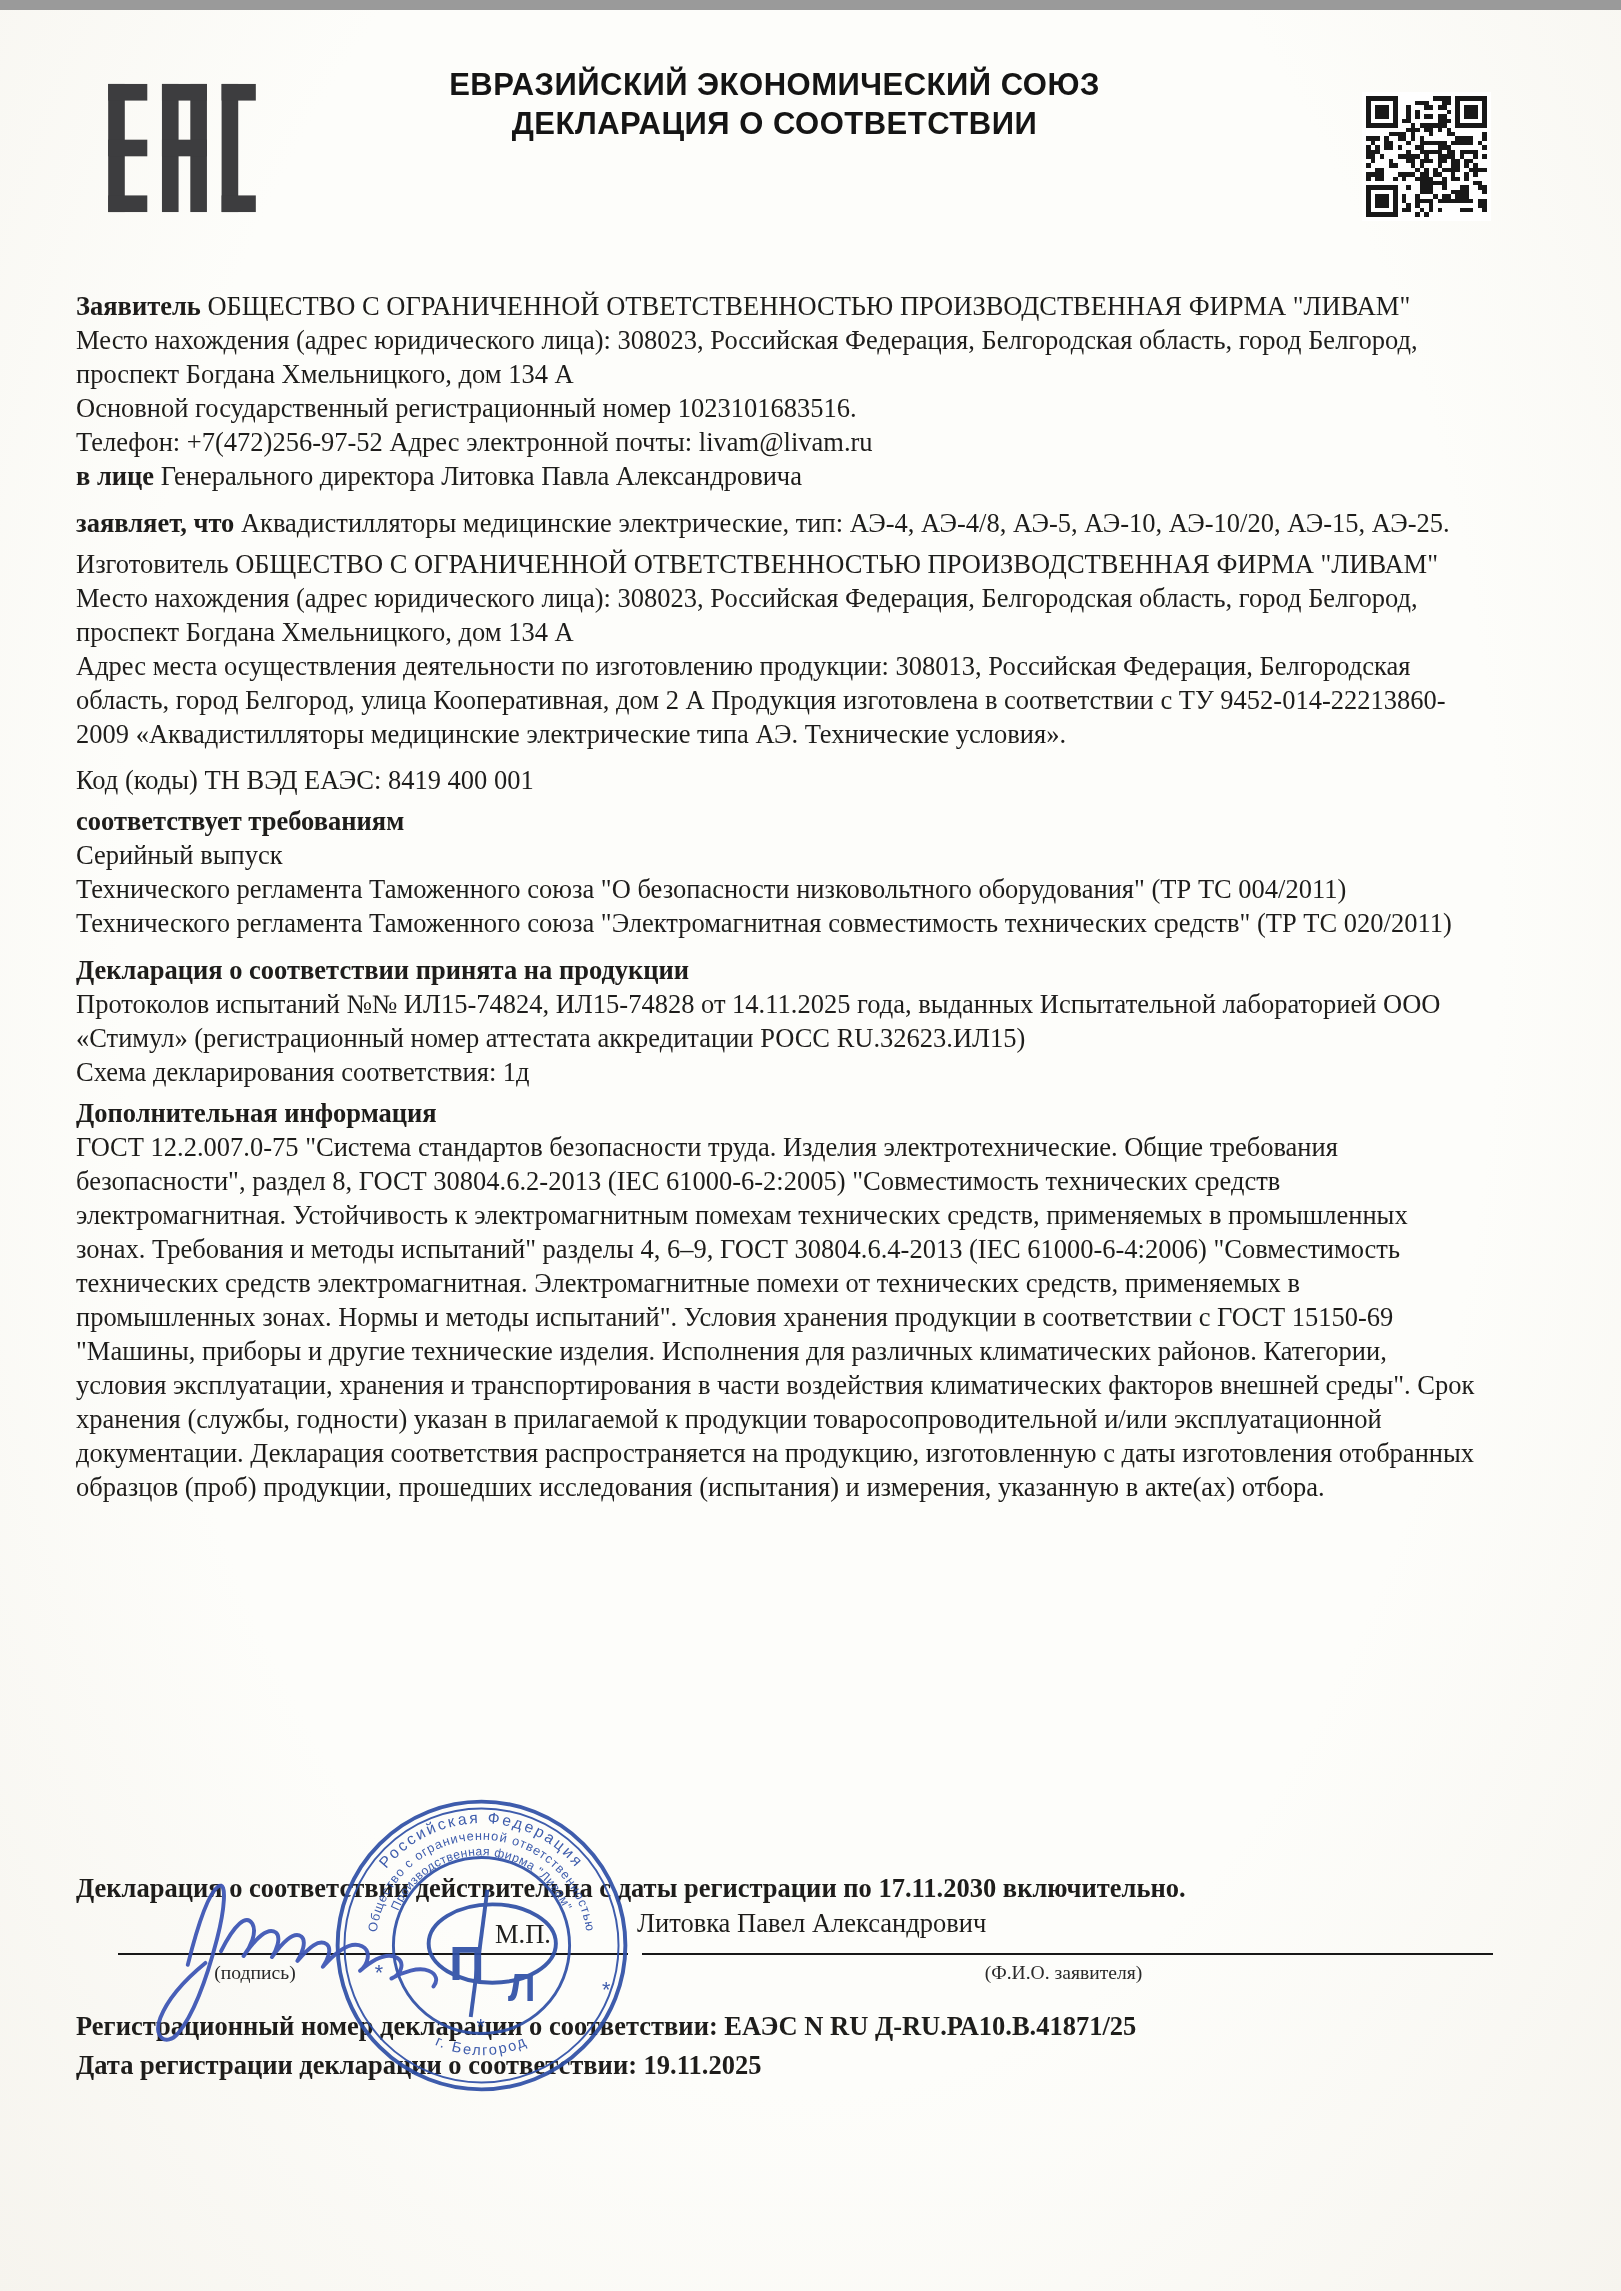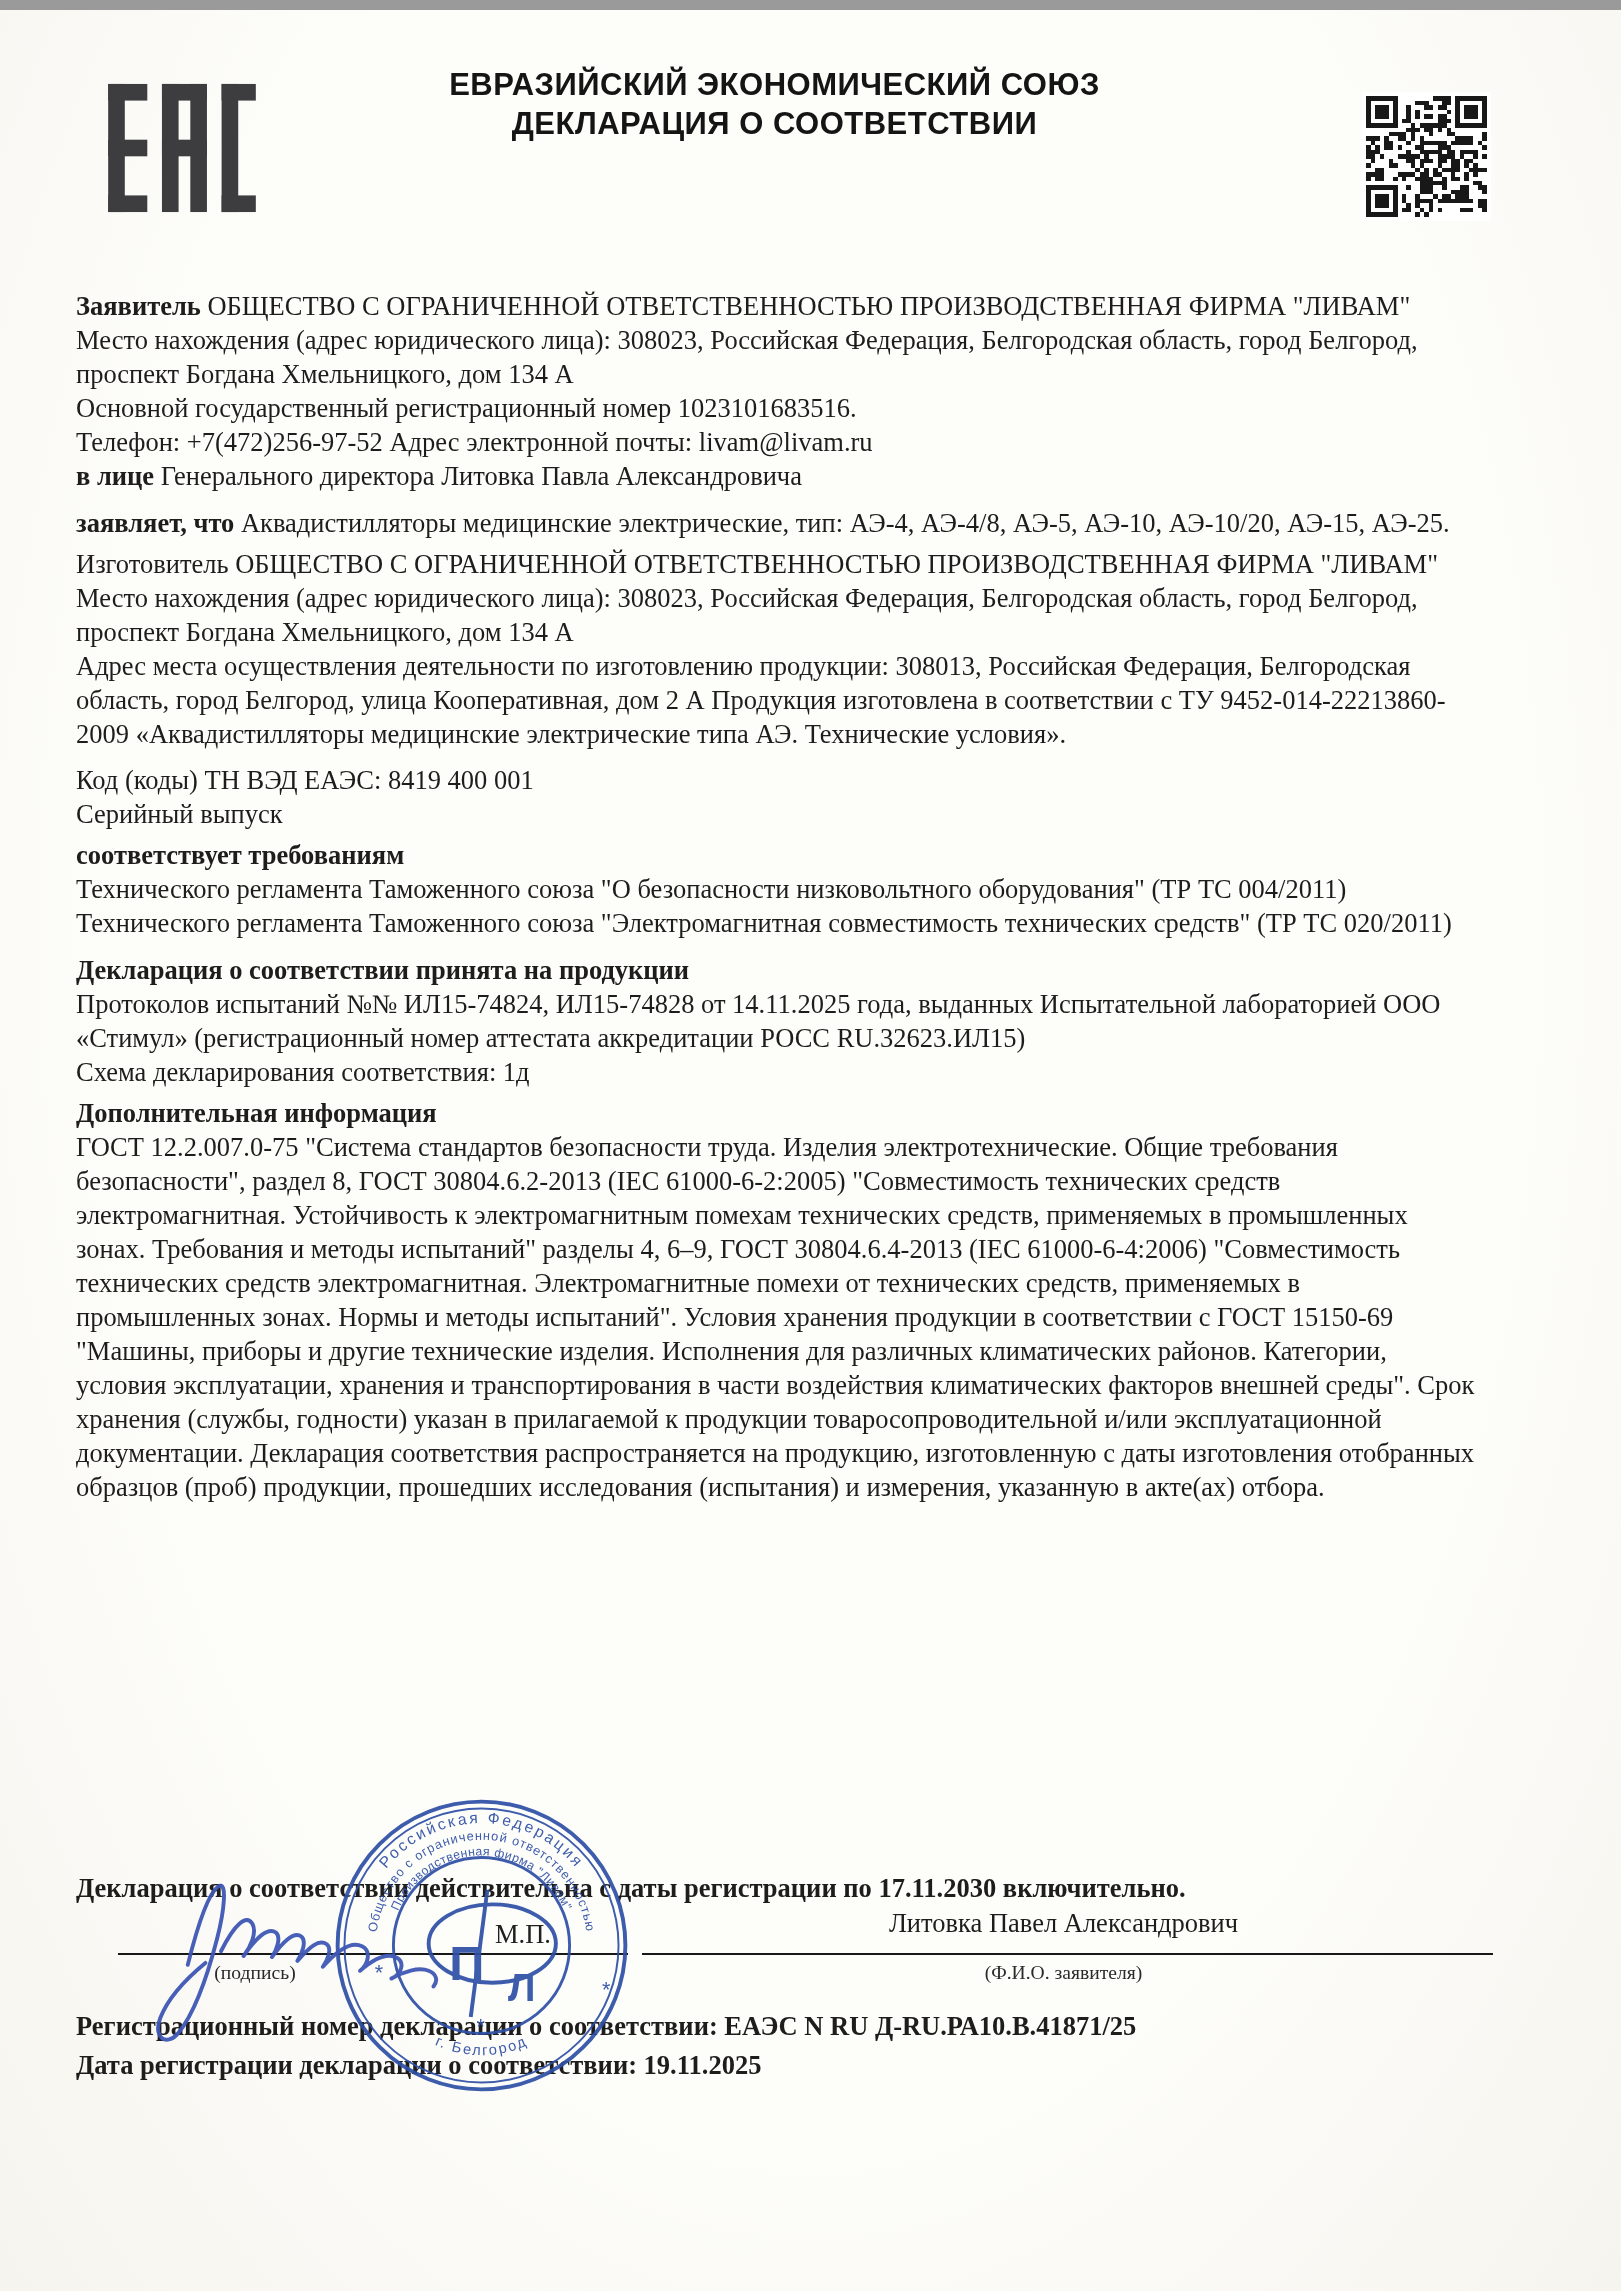--- a/index.html
+++ b/index.html
@@ -39,21 +39,21 @@
   .sig-line{position:absolute;top:1943px;height:0;border-top:2.9px solid #181818;}
   .sig-line.left{left:118px;width:510px;}
   .sig-line.right{left:642px;width:851px;}
   .sig-label{
     position:absolute;top:1952px;font-size:19.6px;color:#2a2a2a;text-align:center;
   }
   .sig-label.left{left:147px;width:216px;}
   .sig-label.right{left:637px;width:853px;}
   .fio-name{
     position:absolute;left:637px;top:1898px;width:853px;
-    text-align:center;font-size:26.5px;
+    text-align:left;font-size:26.5px;
   }
   .mp-label{position:absolute;left:495px;top:1909px;font-size:26.5px;color:#20201e;}
   .reg-line{position:absolute;left:76px;font-weight:bold;font-size:26.5px;width:1451px;}
   .reg-number{top:2001px;}
   .reg-date{top:2040px;}
   
   .stamp-svg{position:absolute;left:320px;top:1774px;width:323px;height:323px;opacity:.92;}
   .signature-svg{position:absolute;left:127px;top:1855px;width:333px;height:186px;}
 </style>
 </head>
@@ -352,22 +352,22 @@
       <div class="par"><b>Заявитель</b> <span>ОБЩЕСТВО С ОГРАНИЧЕННОЙ ОТВЕТСТВЕННОСТЬЮ ПРОИЗВОДСТВЕННАЯ ФИРМА "ЛИВАМ"</span></div>
       <div class="par"><span>Место нахождения (адрес юридического лица): 308023, Российская Федерация, Белгородская область, город Белгород, проспект Богдана Хмельницкого, дом 134 А</span></div>
       <div class="par"><span>Основной государственный регистрационный номер 1023101683516.</span></div>
       <div class="par"><span>Телефон: +7(472)256-97-52 Адрес электронной почты: livam@livam.ru</span></div>
       <div class="par"><b>в лице</b> <span>Генерального директора Литовка Павла Александровича</span></div>
       <div class="par gap-m"><b>заявляет, что</b> <span>Аквадистилляторы медицинские электрические, тип: АЭ-4, АЭ-4/8, АЭ-5, АЭ-10, АЭ-10/20, АЭ-15, АЭ-25.</span></div>
       <div class="par gap-s"><span>Изготовитель ОБЩЕСТВО С ОГРАНИЧЕННОЙ ОТВЕТСТВЕННОСТЬЮ ПРОИЗВОДСТВЕННАЯ ФИРМА "ЛИВАМ"</span></div>
       <div class="par"><span>Место нахождения (адрес юридического лица): 308023, Российская Федерация, Белгородская область, город Белгород, проспект Богдана Хмельницкого, дом 134 А</span></div>
       <div class="par"><span>Адрес места осуществления деятельности по изготовлению продукции: 308013, Российская Федерация, Белгородская область, город Белгород, улица Кооперативная, дом 2 А Продукция изготовлена в соответствии с ТУ 9452-014-22213860-2009 «Аквадистилляторы медицинские электрические типа АЭ. Технические условия».</span></div>
       <div class="par gap-m"><span>Код (коды) ТН ВЭД ЕАЭС: 8419 400 001</span></div>
+      <div class="par gap-s"><b>соответствует требованиям</b></div>
       <div class="par"><span>Серийный выпуск</span></div>
-      <div class="par gap-s"><b>соответствует требованиям</b></div>
       <div class="par"><span>Технического регламента Таможенного союза "О безопасности низковольтного оборудования" (ТР ТС 004/2011)</span></div>
       <div class="par"><span>Технического регламента Таможенного союза "Электромагнитная совместимость технических средств" (ТР ТС 020/2011)</span></div>
       <div class="par gap-m"><b>Декларация о соответствии принята на продукции</b></div>
       <div class="par"><span>Протоколов испытаний №№ ИЛ15-74824, ИЛ15-74828 от 14.11.2025 года, выданных Испытательной лабораторией ООО «Стимул» (регистрационный номер аттестата аккредитации РОСС RU.32623.ИЛ15)</span></div>
       <div class="par"><span>Схема декларирования соответствия: 1д</span></div>
       <div class="par gap-s"><b>Дополнительная информация</b></div>
       <div class="par"><span>ГОСТ 12.2.007.0-75 "Система стандартов безопасности труда. Изделия электротехнические. Общие требования безопасности", раздел 8, ГОСТ 30804.6.2-2013 (IEC 61000-6-2:2005) "Совместимость технических средств электромагнитная. Устойчивость к электромагнитным помехам технических средств, применяемых в промышленных зонах. Требования и методы испытаний" разделы 4, 6–9, ГОСТ 30804.6.4-2013 (IEC 61000-6-4:2006) "Совместимость технических средств электромагнитная. Электромагнитные помехи от технических средств, применяемых в промышленных зонах. Нормы и методы испытаний". Условия хранения продукции в соответствии с ГОСТ 15150-69 "Машины, приборы и другие технические изделия. Исполнения для различных климатических районов. Категории, условия эксплуатации, хранения и транспортирования в части воздействия климатических факторов внешней среды". Срок хранения (службы, годности) указан в прилагаемой к продукции товаросопроводительной и/или эксплуатационной документации. Декларация соответствия распространяется на продукцию, изготовленную с даты изготовления отобранных образцов (проб) продукции, прошедших исследования (испытания) и измерения, указанную в акте(ах) отбора.</span></div>
     </div>
 
   <div class="validity">Декларация о соответствии действительна с даты регистрации по 17.11.2030 включительно.</div>

